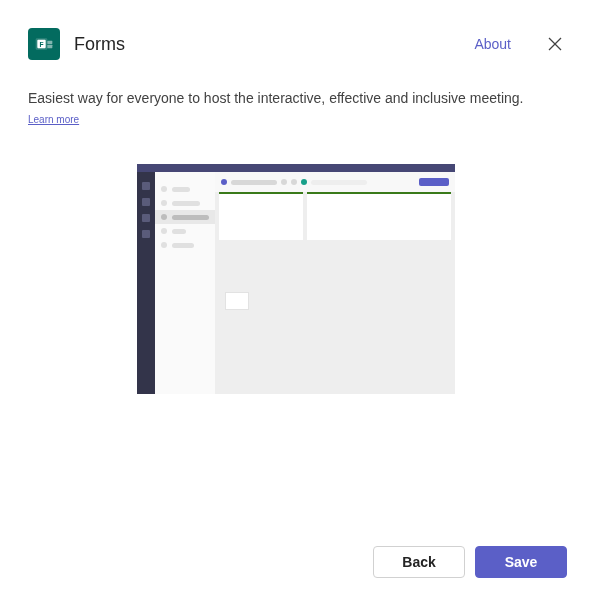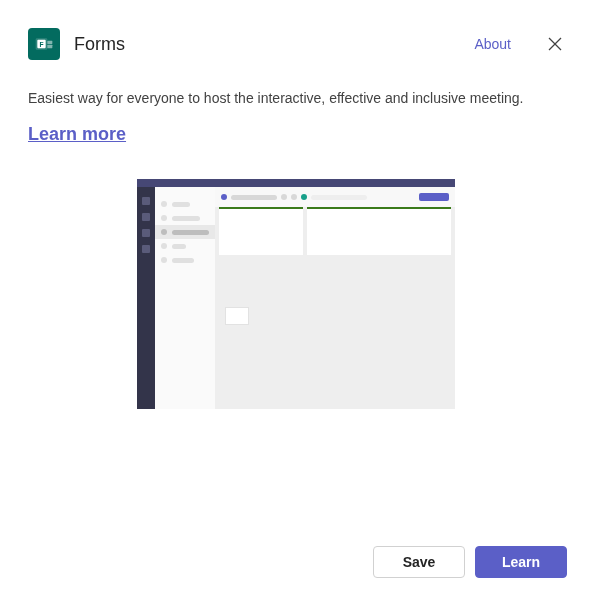--- a/index.html
+++ b/index.html
@@ -50,25 +50,24 @@
     }
     .description {
       padding: 28px 28px 0 28px;
       font-size: 14px;
       color: #424242;
       line-height: 20px;
     }
     .learn-more {
       color: #5b5fc7;
       text-decoration: underline;
-      font-size: 18px;
+      font-size: 10px;
       cursor: pointer;
       display: inline-block;
-      margin-top: 16px;
-      font-weight: bold;
+      margin-top: 2px;
     }
     .preview-wrap {
       display: flex;
       justify-content: center;
       margin-top: 34px;
     }
     .preview {
       width: 318px;
       height: 230px;
       background: #eeeeee;
@@ -253,15 +252,15 @@
           <div class="card"></div>
           <div class="card"></div>
         </div>
         <div class="tile"></div>
       </div>
     </div>
   </div>
 </div>
 
 <div class="footer">
-  <button class="btn">Save</button>
-  <button class="btn btn-primary">Learn</button>
+  <button class="btn">Back</button>
+  <button class="btn btn-primary">Save</button>
 </div>
 
 </body></html>

